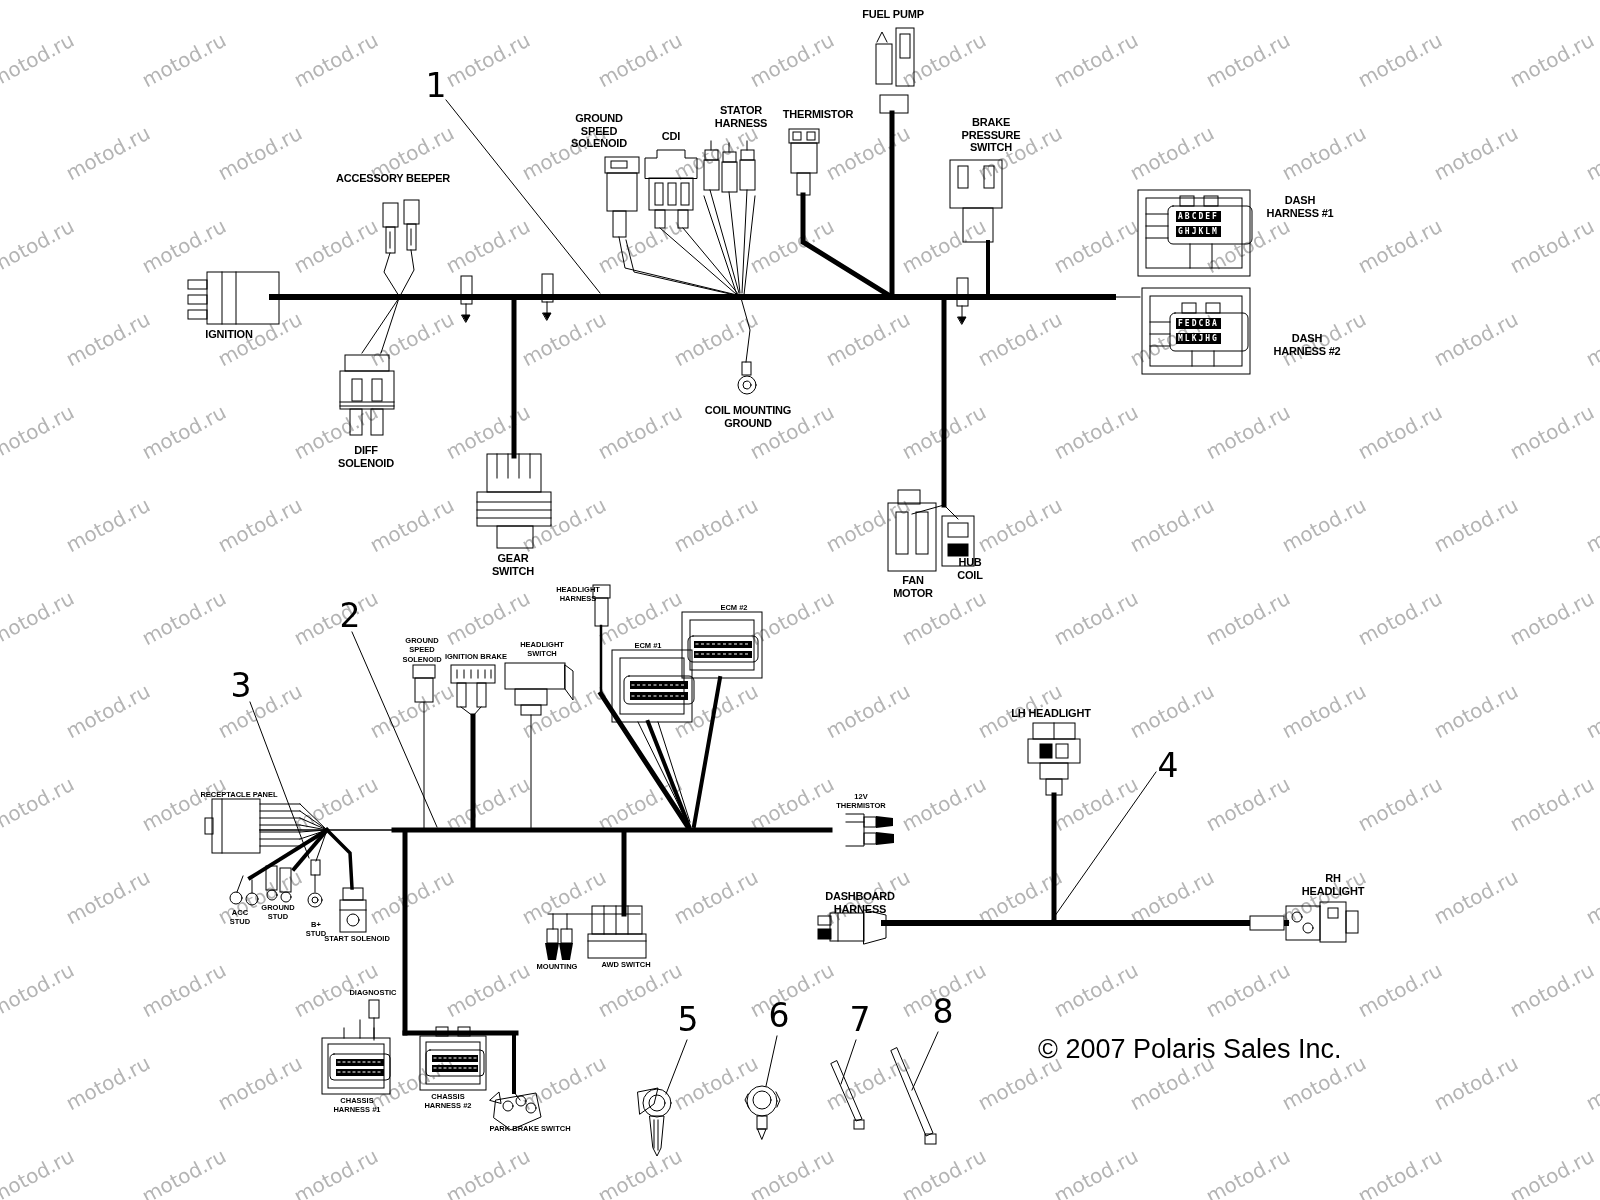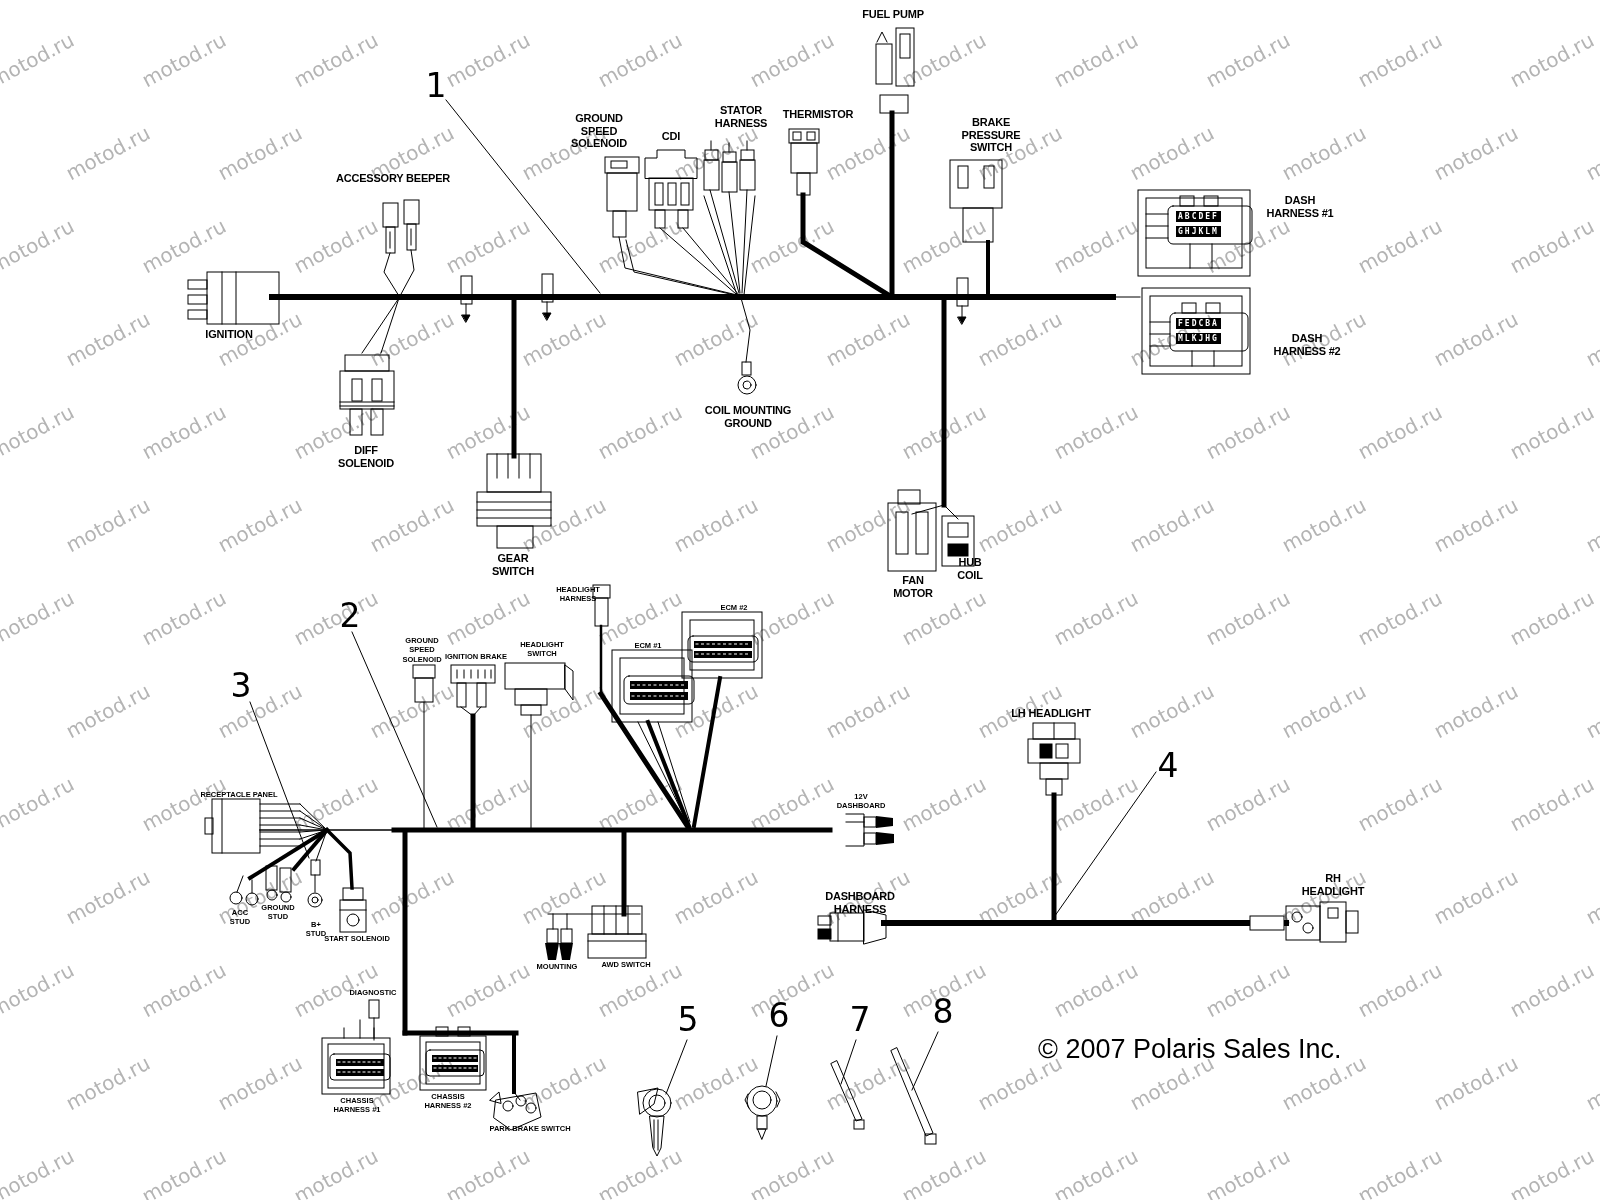--- a/index.html
+++ b/index.html
@@ -650,21 +650,21 @@
   <div class="lbl sm" style="left:240px;top:908px">ACC
 STUD</div>
   <div class="lbl sm" style="left:278px;top:903px">GROUND
 STUD</div>
   <div class="lbl sm" style="left:316px;top:920px">B+
 STUD</div>
   <div class="lbl sm" style="left:357px;top:934px">START SOLENOID</div>
   <div class="lbl sm" style="left:557px;top:962px">MOUNTING</div>
   <div class="lbl sm" style="left:626px;top:960px">AWD SWITCH</div>
   <div class="lbl sm" style="left:861px;top:792px">12V
-DASHBOARD</div>
+THERMISTOR</div>
   <div class="lbl sm" style="left:373px;top:988px">DIAGNOSTIC</div>
   <div class="lbl sm" style="left:357px;top:1096px">CHASSIS
 HARNESS #1</div>
   <div class="lbl sm" style="left:448px;top:1092px">CHASSIS
 HARNESS #2</div>
   <div class="lbl sm" style="left:530px;top:1124px">PARK BRAKE SWITCH</div>
   <div class="lbl" style="left:860px;top:890px">DASHBOARD
 HARNESS</div>
   <div class="lbl" style="left:1051px;top:707px">LH HEADLIGHT</div>
   <div class="lbl" style="left:1333px;top:872px">RH

